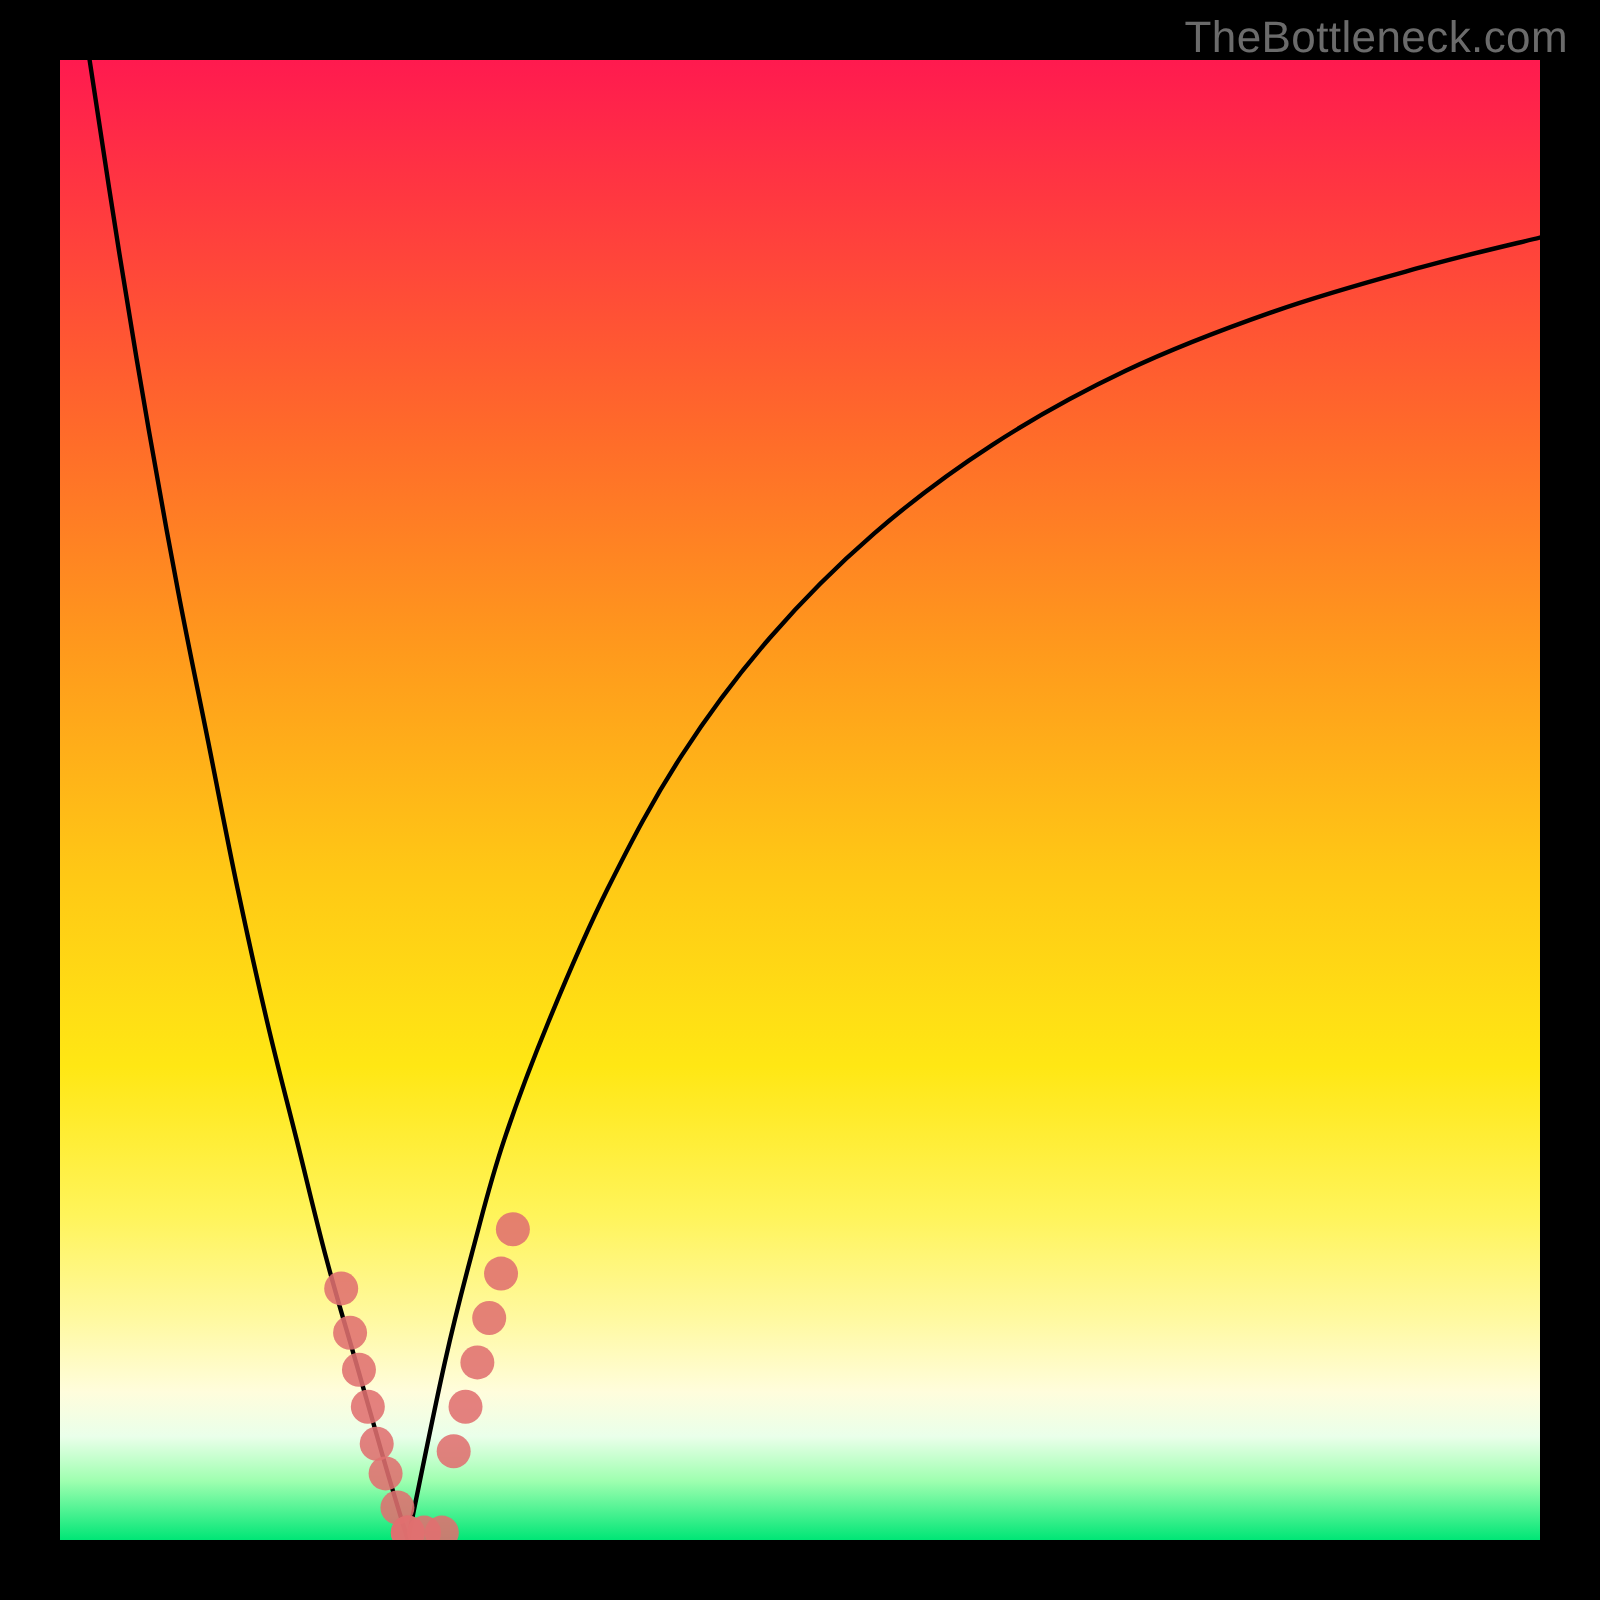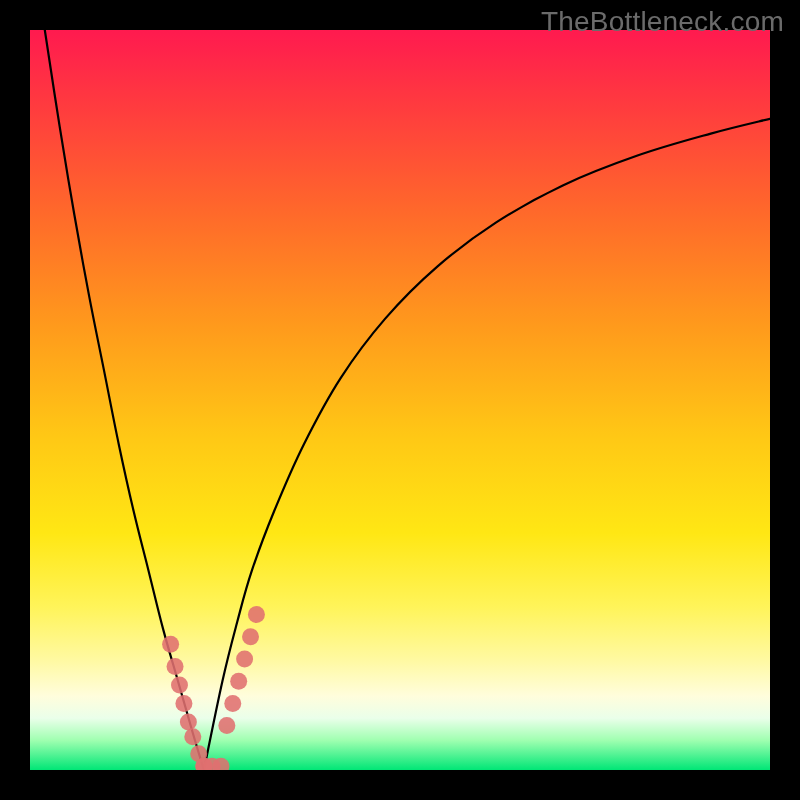--- a/index.html
+++ b/index.html
@@ -47,21 +47,21 @@
     top: 0;
     width: 740px;
     height: 740px;
     pointer-events: none;
   }
   .watermark {
     position: absolute;
     top: 6px;
     right: 16px;
     color: #6b6b6b;
-    font-size: 28px;
+    font-size: 22px;
     letter-spacing: 0.2px;
     user-select: none;
   }
 </style>
 </head>
 <body>
 
 <div class="frame">
   <div class="plot-area">
     <svg class="curve-layer" viewBox="0 0 740 740" preserveAspectRatio="none">

